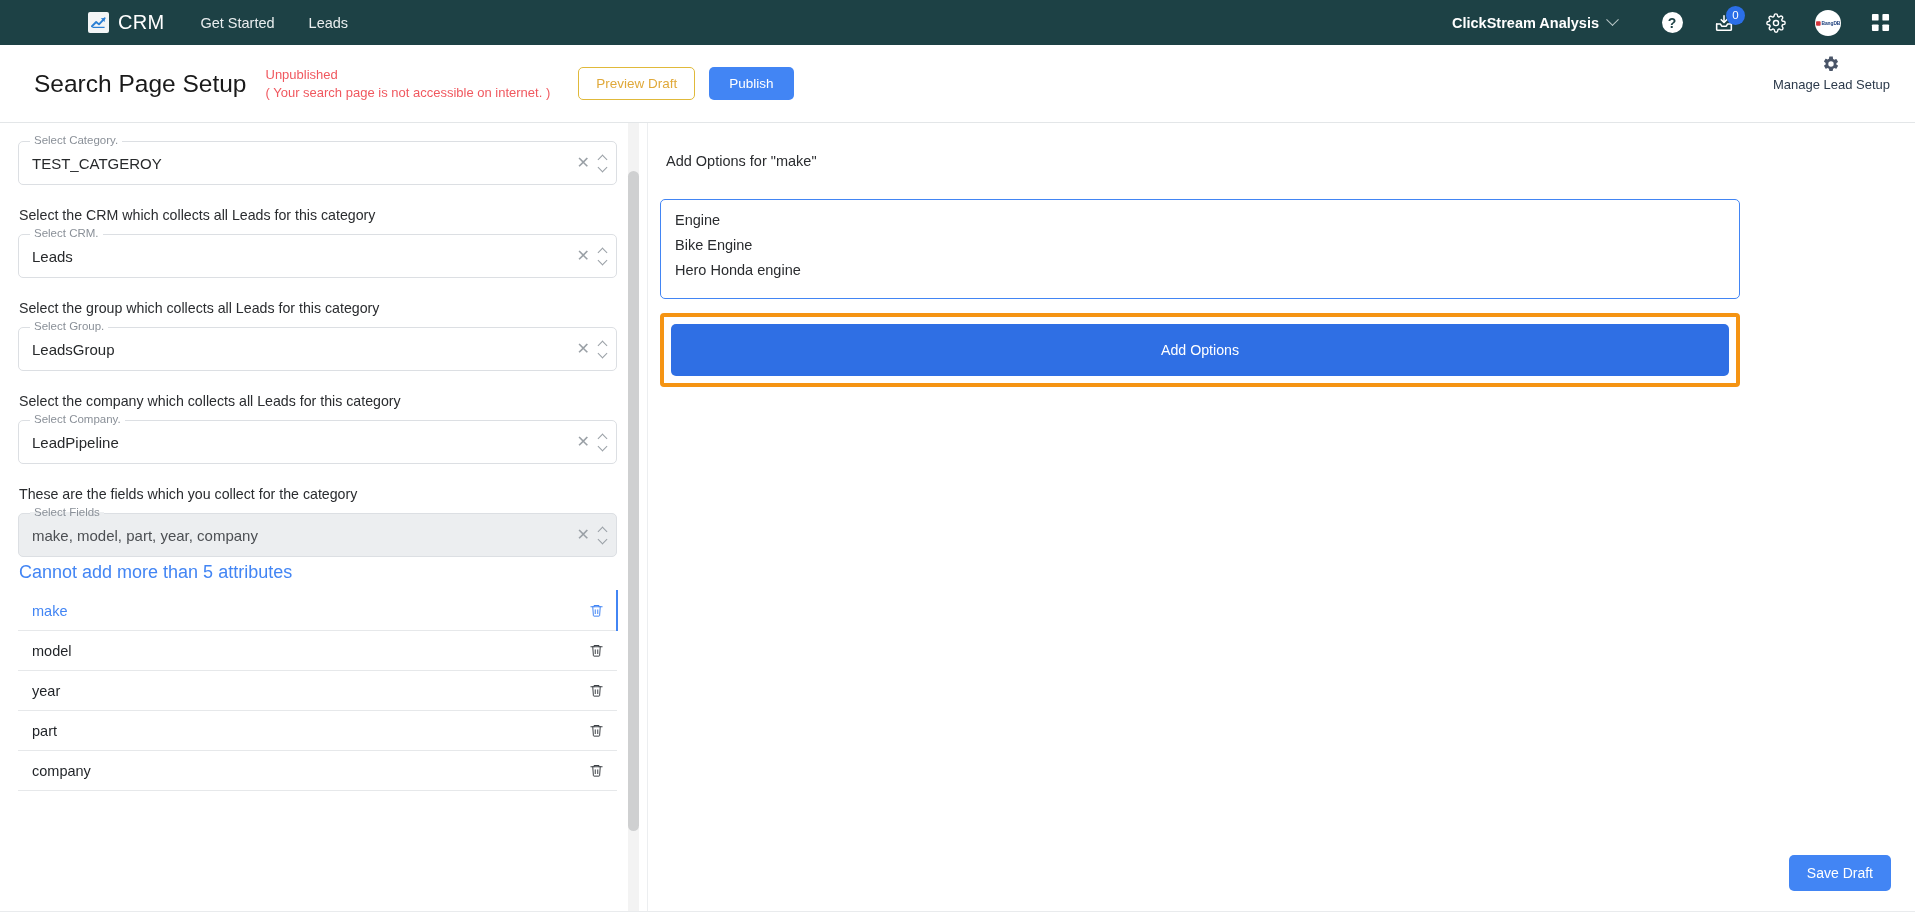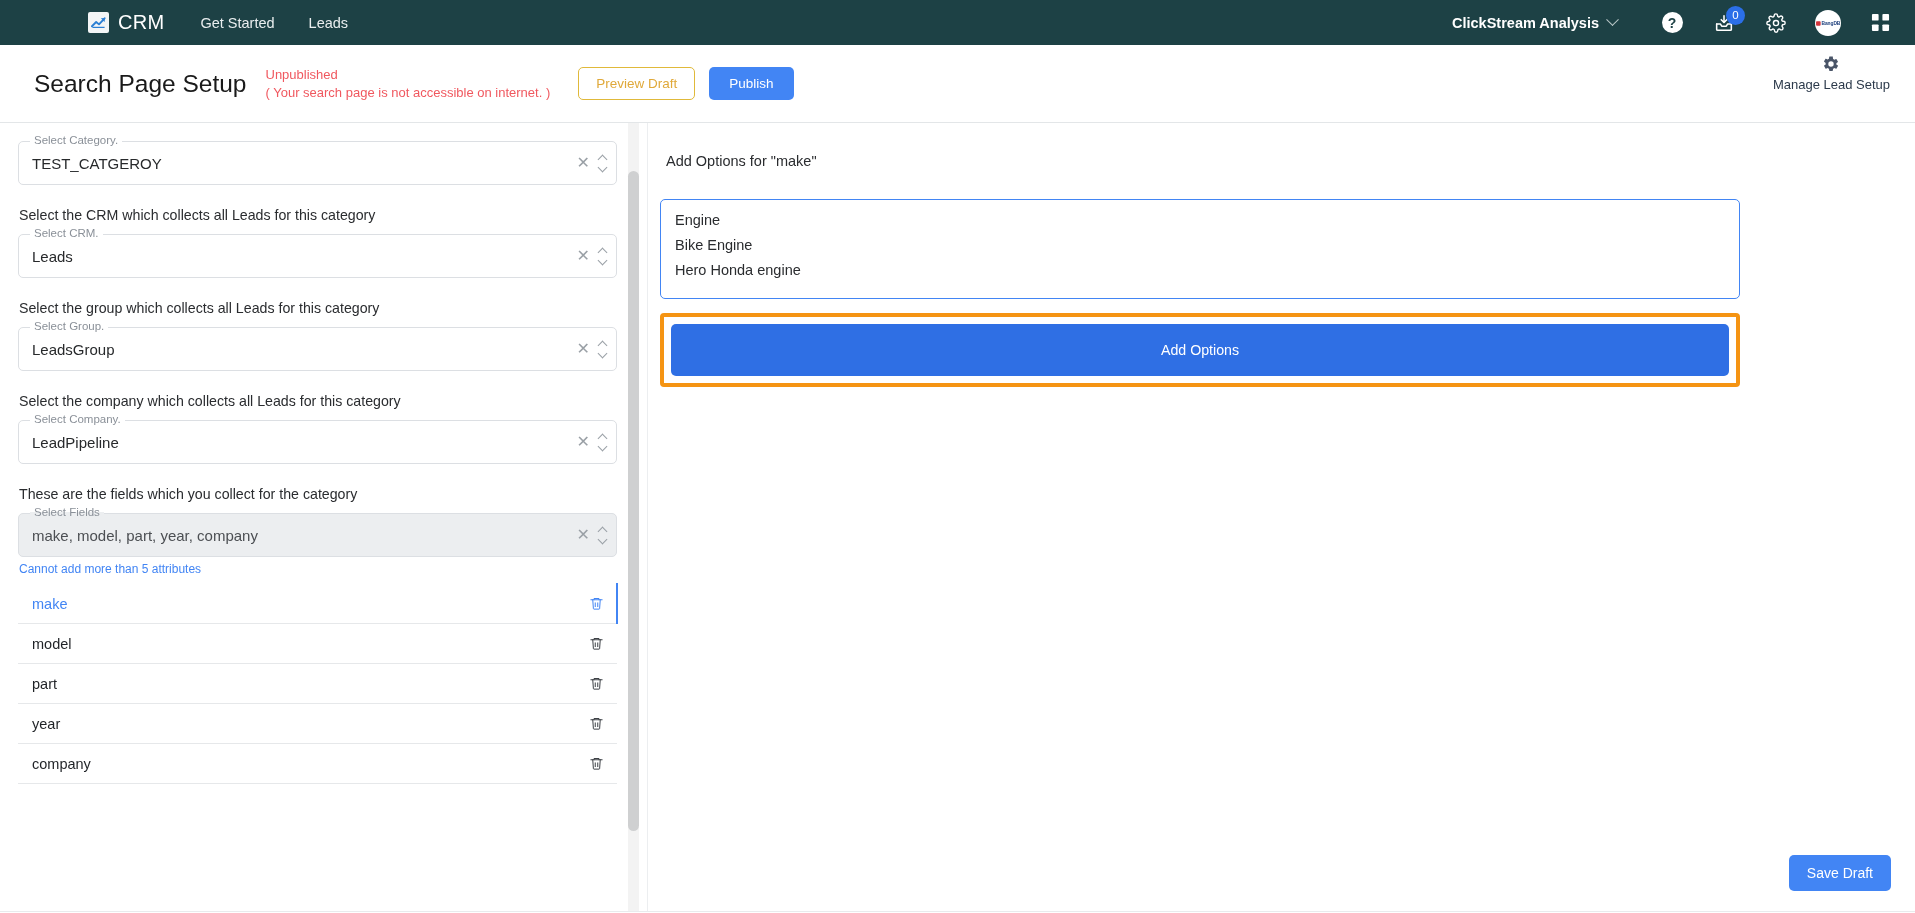--- a/index.html
+++ b/index.html
@@ -281,21 +281,21 @@
   }
   .caret-up { transform: rotate(45deg); }
   .caret-dn { transform: rotate(225deg); }
 
   .helper-text {
     font-size: 14.2px;
     color: #2a2c2f;
     margin: 22px 0 11px 1px;
   }
   .warn-text {
-    font-size: 12px;
+    font-size: 18px;
     color: #4285f4;
     margin: 5px 0 8px 1px;
   }
 
   
   .attr-list { margin-top: 4px; }
   .attr-row {
     height: 40px;
     display: flex;
     align-items: center;
@@ -571,32 +571,32 @@
         <span class="trash-icon">
           <svg width="15" height="15" viewBox="0 0 24 24" fill="none" stroke="currentColor" stroke-width="1.6" stroke-linecap="round" stroke-linejoin="round">
             <path d="M3 6h18"></path>
               <path d="M8 6V4h8v2"></path>
             <path d="M6 6l1 14a1 1 0 0 0 1 1h8a1 1 0 0 0 1-1l1-14"></path>
             <path d="M10 11v6M14 11v6"></path>
           </svg>
         </span>
       </div>
       <div class="attr-row">
-        <span class="attr-label">part</span>
+        <span class="attr-label">year</span>
         <span class="trash-icon">
           <svg width="15" height="15" viewBox="0 0 24 24" fill="none" stroke="currentColor" stroke-width="1.6" stroke-linecap="round" stroke-linejoin="round">
             <path d="M3 6h18"></path>
               <path d="M8 6V4h8v2"></path>
             <path d="M6 6l1 14a1 1 0 0 0 1 1h8a1 1 0 0 0 1-1l1-14"></path>
             <path d="M10 11v6M14 11v6"></path>
           </svg>
         </span>
       </div>
       <div class="attr-row">
-        <span class="attr-label">year</span>
+        <span class="attr-label">part</span>
         <span class="trash-icon">
           <svg width="15" height="15" viewBox="0 0 24 24" fill="none" stroke="currentColor" stroke-width="1.6" stroke-linecap="round" stroke-linejoin="round">
             <path d="M3 6h18"></path>
               <path d="M8 6V4h8v2"></path>
             <path d="M6 6l1 14a1 1 0 0 0 1 1h8a1 1 0 0 0 1-1l1-14"></path>
             <path d="M10 11v6M14 11v6"></path>
           </svg>
         </span>
       </div>
       <div class="attr-row">

